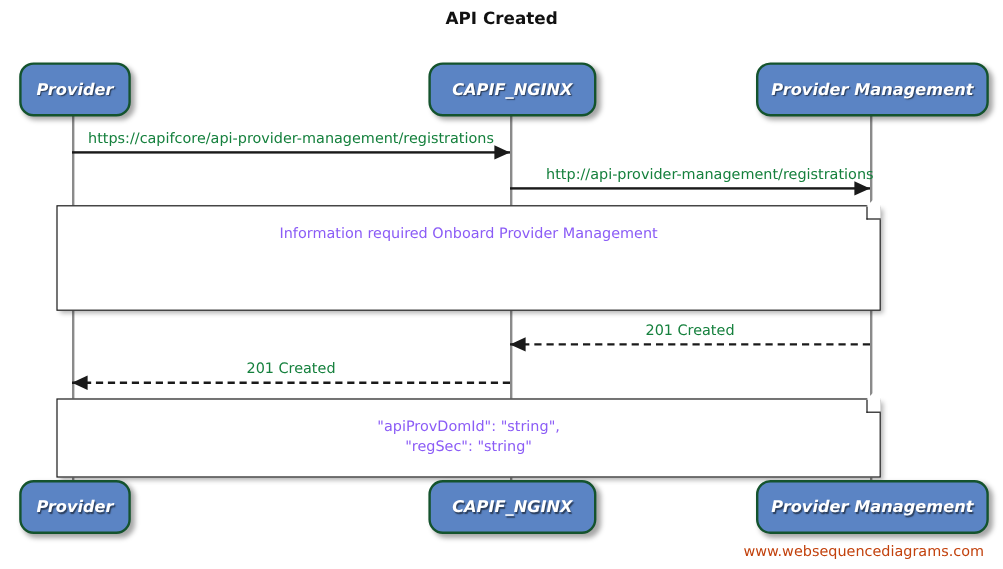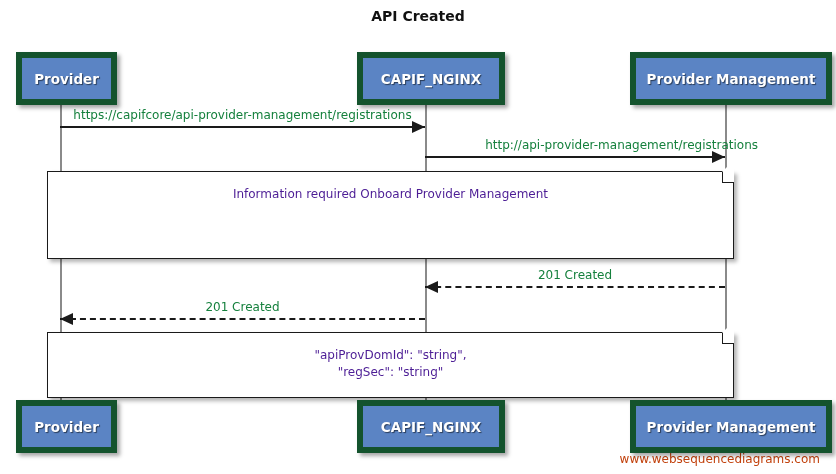--- a/index.html
+++ b/index.html
@@ -39,27 +39,28 @@
     top: 93px;
     height: 307px;
     z-index: 1;
   }
 
   
   .participant {
     position: absolute;
     height: 41px;
     background: #5b84c4;
-    border: 6px solid #14532d;
-    border-radius: 0;
+    border: 2px solid #14532d;
+    border-radius: 12px;
     box-shadow: 3px 3px 4px rgba(0,0,0,0.35);
     display: flex;
     align-items: center;
     justify-content: center;
     z-index: 5;
+    font-style: italic;
   }
   .participant-label {
     font-size: 13.5px;
     font-weight: bold;
     color: #ffffff;
     text-shadow: 1px 1px 1px rgba(0,0,0,0.55);
     white-space: nowrap;
   }
 
   
@@ -130,21 +131,21 @@
     height: 0;
     border-left: 12px solid transparent;
     border-bottom: 12px solid #ffffff;
   }
   .note-body {
     position: absolute;
     left: 0;
     right: 0;
     text-align: center;
     font-size: 12px;
-    color: #4c1d95;
+    color: #8b5cf6;
   }
   .note-line {
     line-height: 17px;
     white-space: nowrap;
   }
   .note-line.spaced {
     margin-bottom: 18px;
   }
 
   
@@ -180,21 +181,21 @@
 
   <div class="msg" style="left:60px; top:126px; width:365px;">
     <div class="msg-line" style="width:365px;"></div>
     <div class="arrowhead right" style="left:352px;"></div>
     <div class="msg-label" style="left:0; width:365px;">https://capifcore/api-provider-management/registrations</div>
   </div>
 
   <div class="msg" style="left:425px; top:156px; width:300px;">
     <div class="msg-line" style="width:300px;"></div>
     <div class="arrowhead right" style="left:287px;"></div>
-    <div class="msg-label" style="left:0; width:333px;text-align:right;">http://api-provider-management/registrations</div>
+    <div class="msg-label" style="left:0; width:333px;">http://api-provider-management/registrations</div>
   </div>
 
   <div class="note" style="left:47px; top:171px; width:687px; height:88px;">
     <div class="note-fold"></div>
     <div class="note-body" style="top:14px;">
       <div class="note-line spaced">Information required Onboard Provider Management</div>
     </div>
   </div>
 
   <div class="msg" style="left:425px; top:286px; width:300px;">

